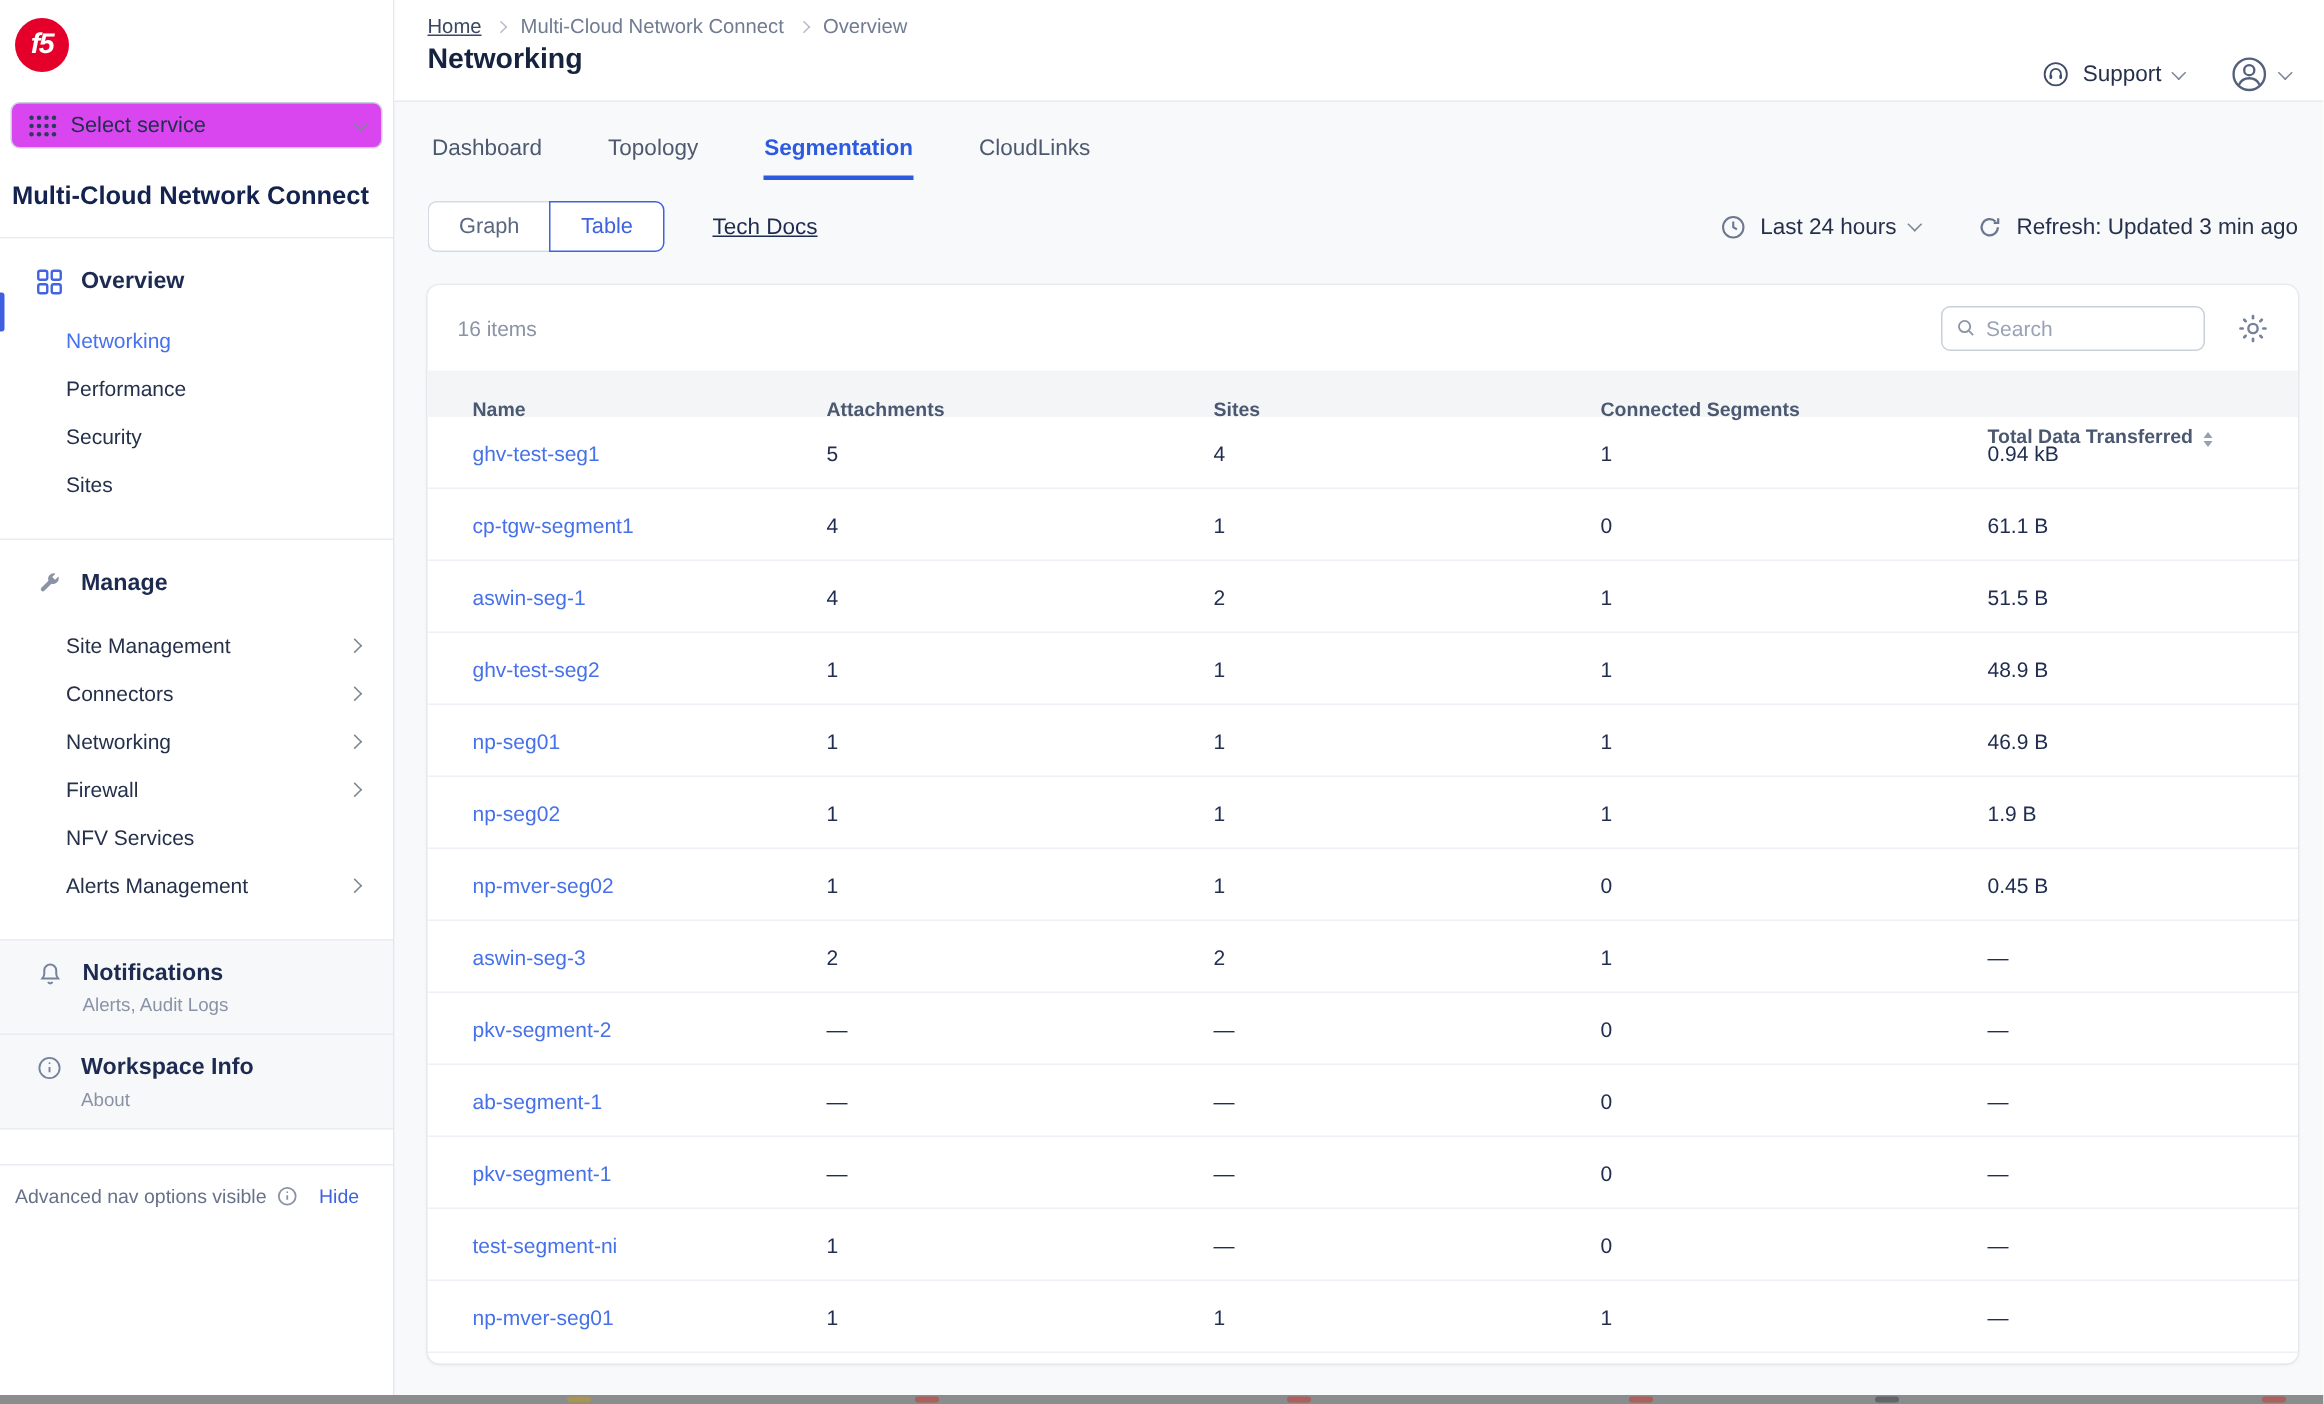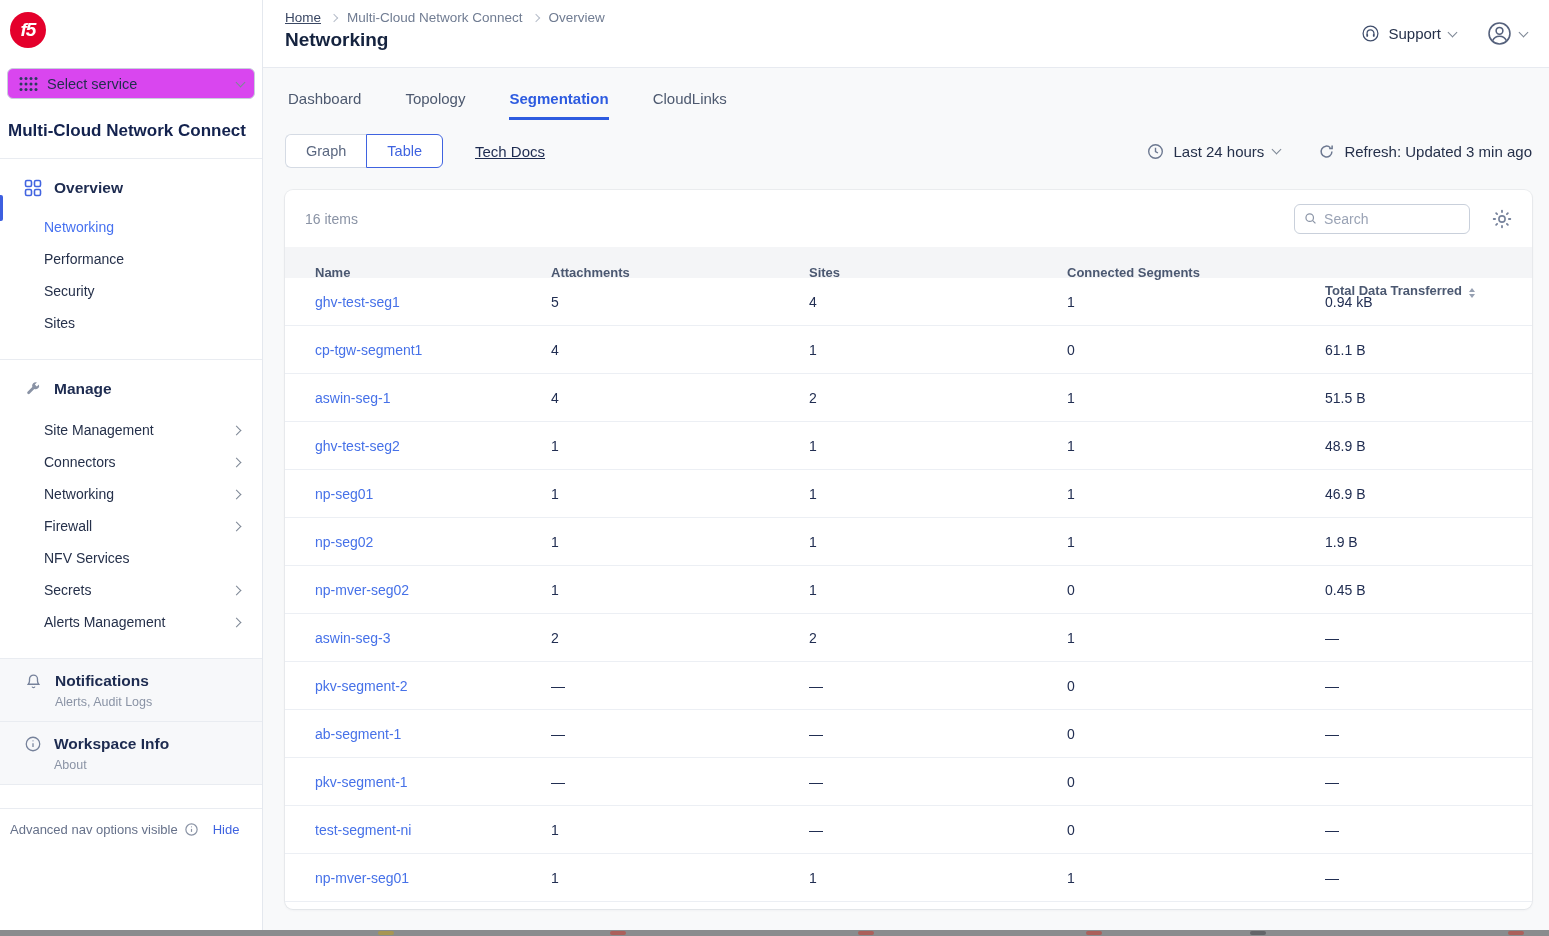--- a/index.html
+++ b/index.html
@@ -45,21 +45,21 @@
   .chevr { transform:rotate(-45deg); }
   
   .main { position:absolute; left:263px; top:0; width:1286px; height:936px; }
   .hdr { height:68px; background:#fff; border-bottom:1px solid #e7eaf0; position:relative; }
   .crumbs { position:absolute; left:22px; top:10px; display:flex; align-items:center; font-size:13.5px; }
   .crumbs .home { color:#3a4763; text-decoration:underline; cursor:pointer; }
   .crumbs .c { color:#707c92; }
   .crumbs .sep { width:6px; height:6px; border-right:1.4px solid #b6bdc9; border-bottom:1.4px solid #b6bdc9;
     transform:rotate(-45deg); margin:0 10px; }
   .ptitle { position:absolute; left:22px; top:29px; font-size:19px; font-weight:700; color:#15233f; }
-  .hdr-right { position:absolute; right:22px; top:20px; display:flex; align-items:center; }
+  .hdr-right { position:absolute; right:22px; top:36px; display:flex; align-items:center; }
   .support { display:flex; align-items:center; cursor:pointer; }
   .support .lbl { font-size:15px; color:#25304a; margin:0 8px 0 8px; }
   .acct { display:flex; align-items:center; margin-left:30px; cursor:pointer; }
   .acct .chev { margin-left:7px; }
   
   .tabbar { display:flex; gap:44px; padding:22px 0 0 25px; }
   .tab { font-size:15px; color:#4d596f; padding-bottom:10px; cursor:pointer; border-bottom:3px solid transparent; }
   .tab.active { color:#2d5be0; font-weight:700; border-bottom-color:#2d5be0; }
   
   .toolbar { display:flex; align-items:center; margin:14px 17px 0 22px; height:34px; }
@@ -180,24 +180,20 @@
         <span class="chevr"></span>
       </li>
     <li>
         <span>Firewall</span>
         <span class="chevr"></span>
       </li>
     <li>
         <span>NFV Services</span>
       </li>
     <li>
-        <span>Secrets</span>
-        <span class="chevr"></span>
-      </li>
-    <li>
         <span>Alerts Management</span>
         <span class="chevr"></span>
       </li>
   </ul>
 
   <div class="sec-block" style="margin-top:20px;">
     <div class="row">
       <svg width="19" height="19" viewBox="0 0 20 20" fill="none" stroke="#76829b" stroke-width="1.4">
         <path d="M10 3.2a4.2 4.2 0 0 0-4.2 4.2v2.2c0 1.4-.5 2.3-1.3 3.3h11c-.8-1-1.3-1.9-1.3-3.3V7.4A4.2 4.2 0 0 0 10 3.2z"></path>
         <path d="M8.5 15.4a1.6 1.6 0 0 0 3 0"></path>

